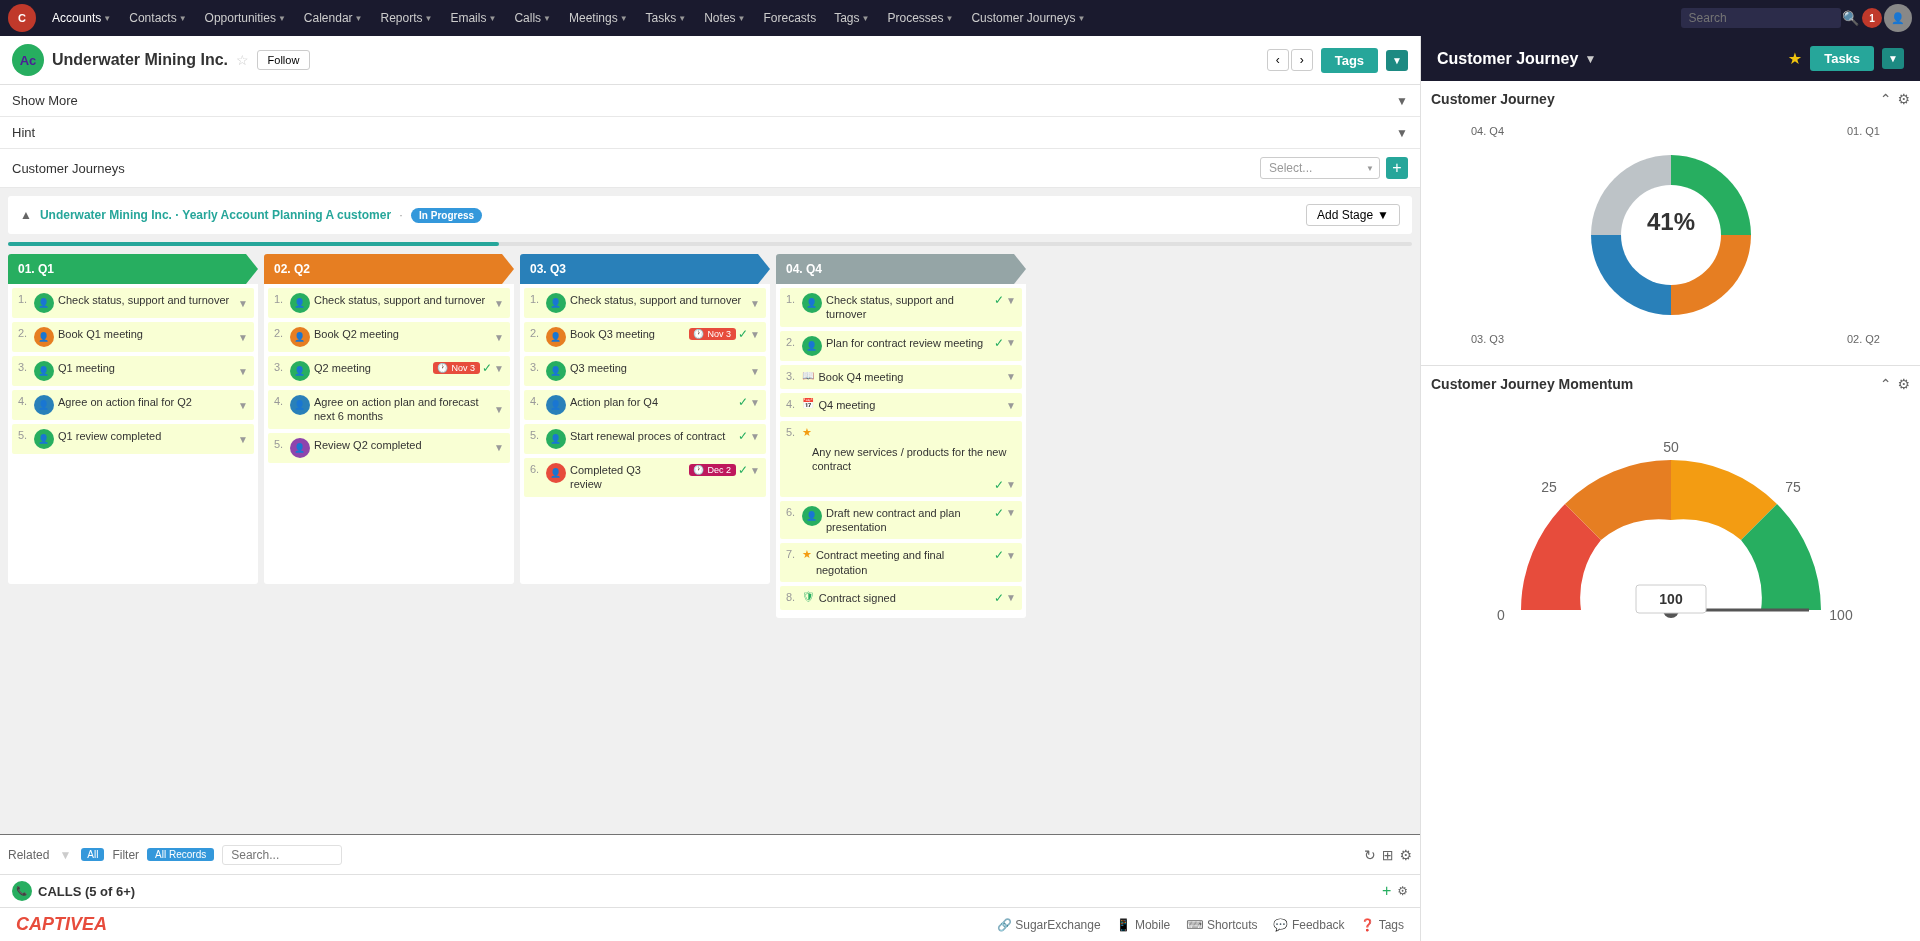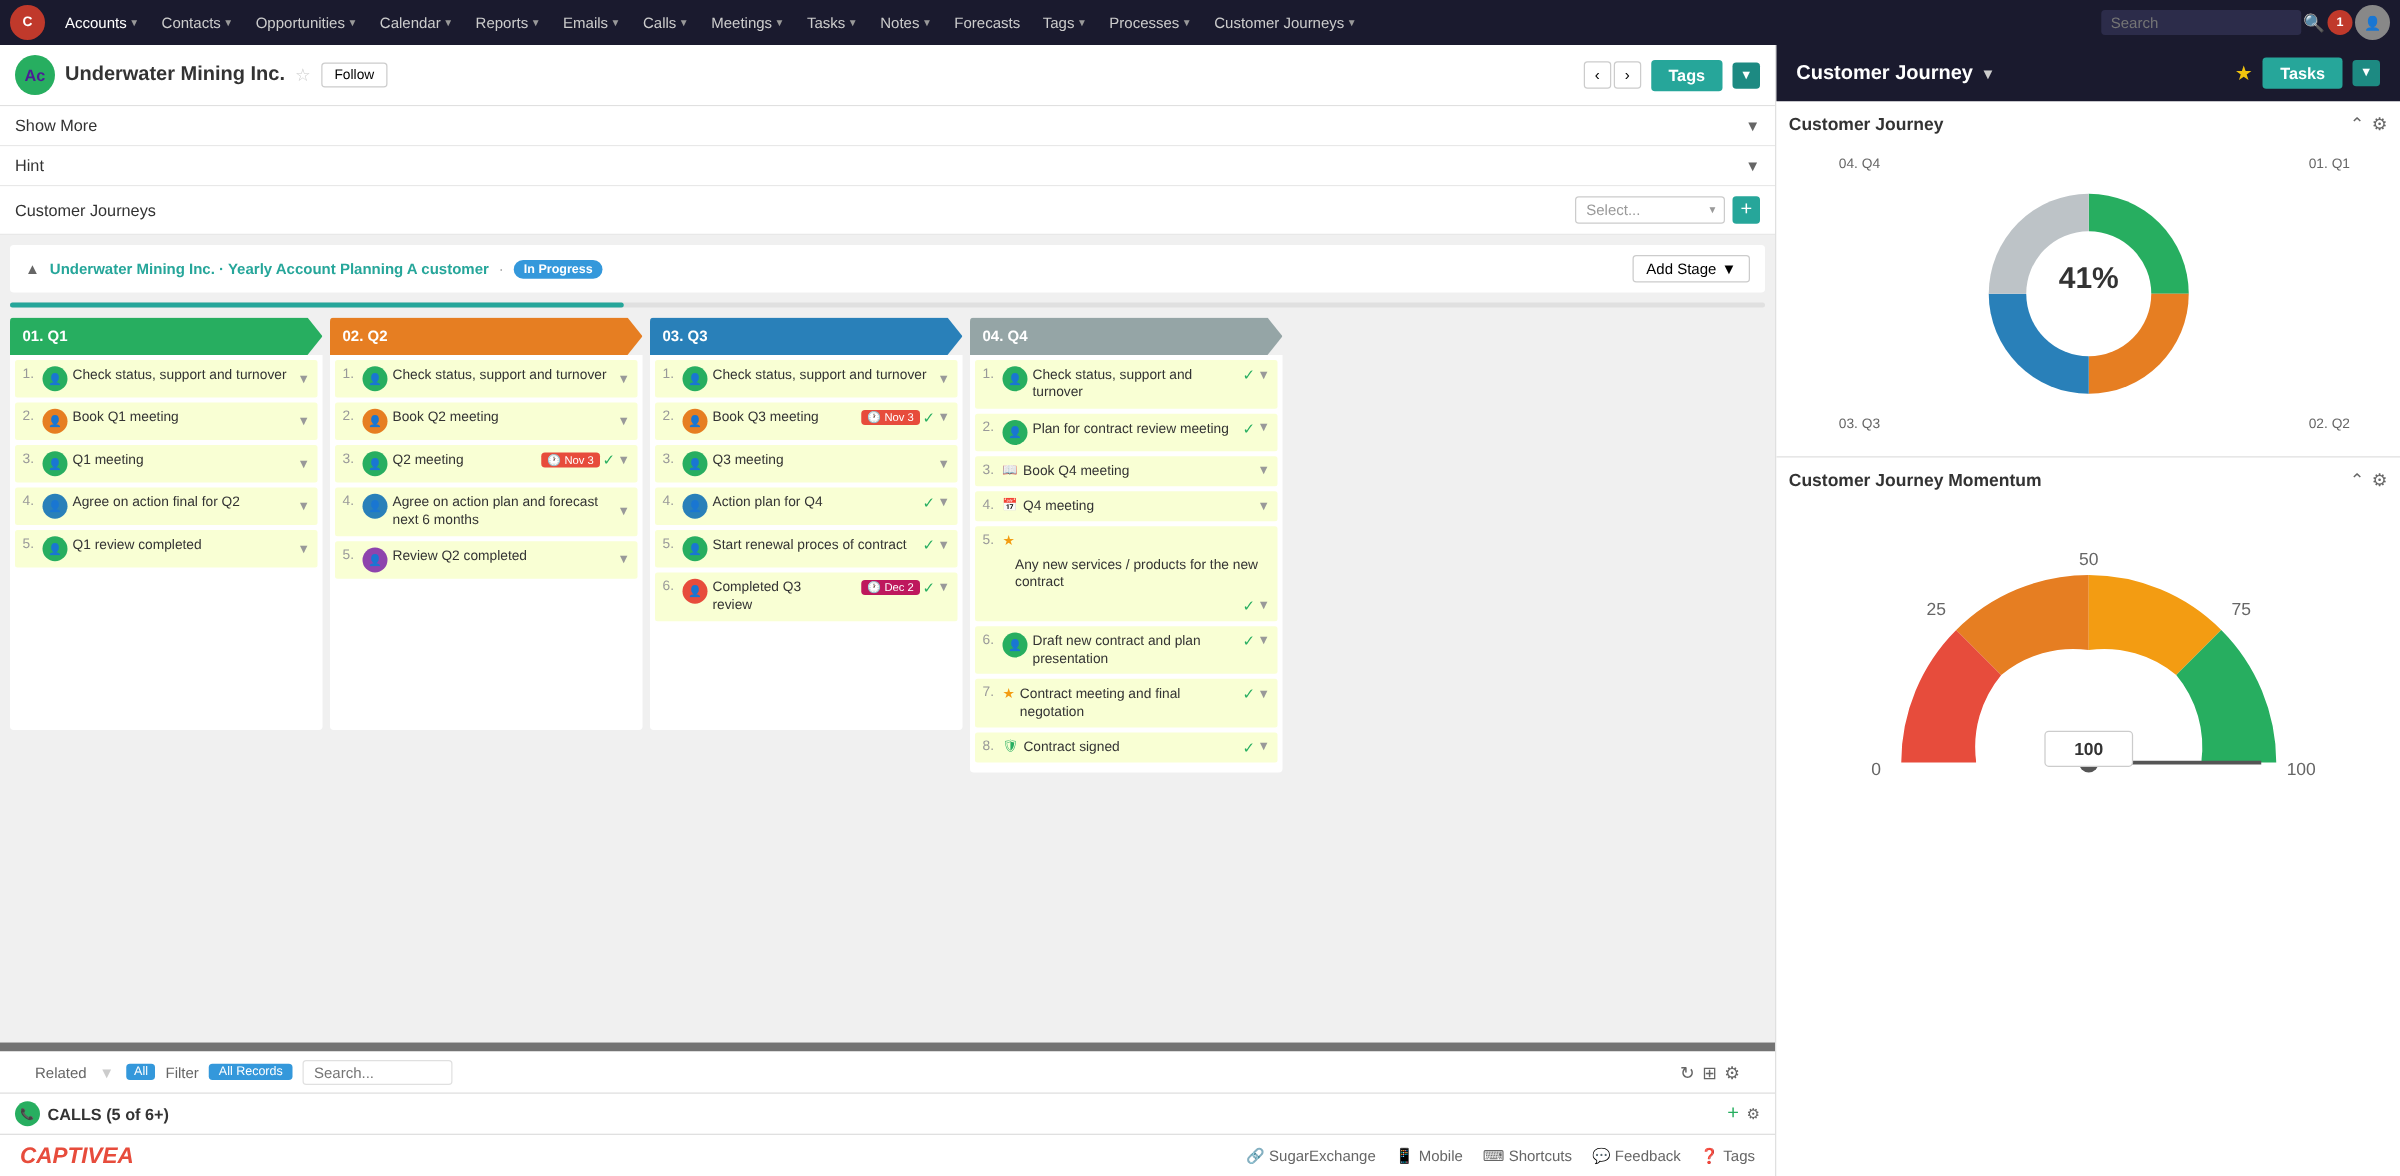--- a/index.html
+++ b/index.html
@@ -79,21 +79,21 @@
     .task-dropdown { color: #999; cursor: pointer; font-size: 10px; margin-left: auto; align-self: center; }
     .task-controls { display: flex; align-items: center; gap: 2px; margin-left: auto; }
     .check-icon { color: #27ae60; cursor: pointer; font-size: 12px; }
     .date-badge { background: #e74c3c; color: white; font-size: 9px; padding: 1px 5px; border-radius: 3px; display: flex; align-items: center; gap: 2px; }
     .date-badge.gray { background: #be185d; margin-left: 36px; }
     .task-icon-star { color: #f39c12; font-size: 11px; }
     .task-icon-clock { color: #666; font-size: 10px; }
     .task-icon-shield { color: #27ae60; font-size: 10px; }
 
     
-    .bottom-bar { background: white; border-top: 7px solid #737373; padding: 6px 28px; display: flex; align-items: center; gap: 8px; min-height: 40px; }
+    .bottom-bar { background: white; border-top: 1px solid #737373; padding: 6px 8px; display: flex; align-items: center; gap: 8px; min-height: 40px; }
     .related-label { font-size: 12px; color: #666; }
     .all-badge { background: #3498db; color: white; font-size: 10px; padding: 1px 6px; border-radius: 3px; }
     .all-records-badge { background: #3498db; color: white; font-size: 10px; padding: 1px 8px; border-radius: 3px; cursor: pointer; }
     .filter-label { color: #666; font-size: 12px; }
     .search-input-bottom { border: 1px solid #e0e0e0; padding: 2px 8px; border-radius: 3px; font-size: 12px; color: #999; width: 120px; }
     .bottom-icons { margin-left: auto; display: flex; align-items: center; gap: 6px; }
     .icon-btn-sm { color: #666; cursor: pointer; font-size: 14px; }
 
     
     .calls-section { background: white; padding: 6px 12px; border-top: 1px solid #e0e0e0; display: flex; align-items: center; gap: 6px; }

